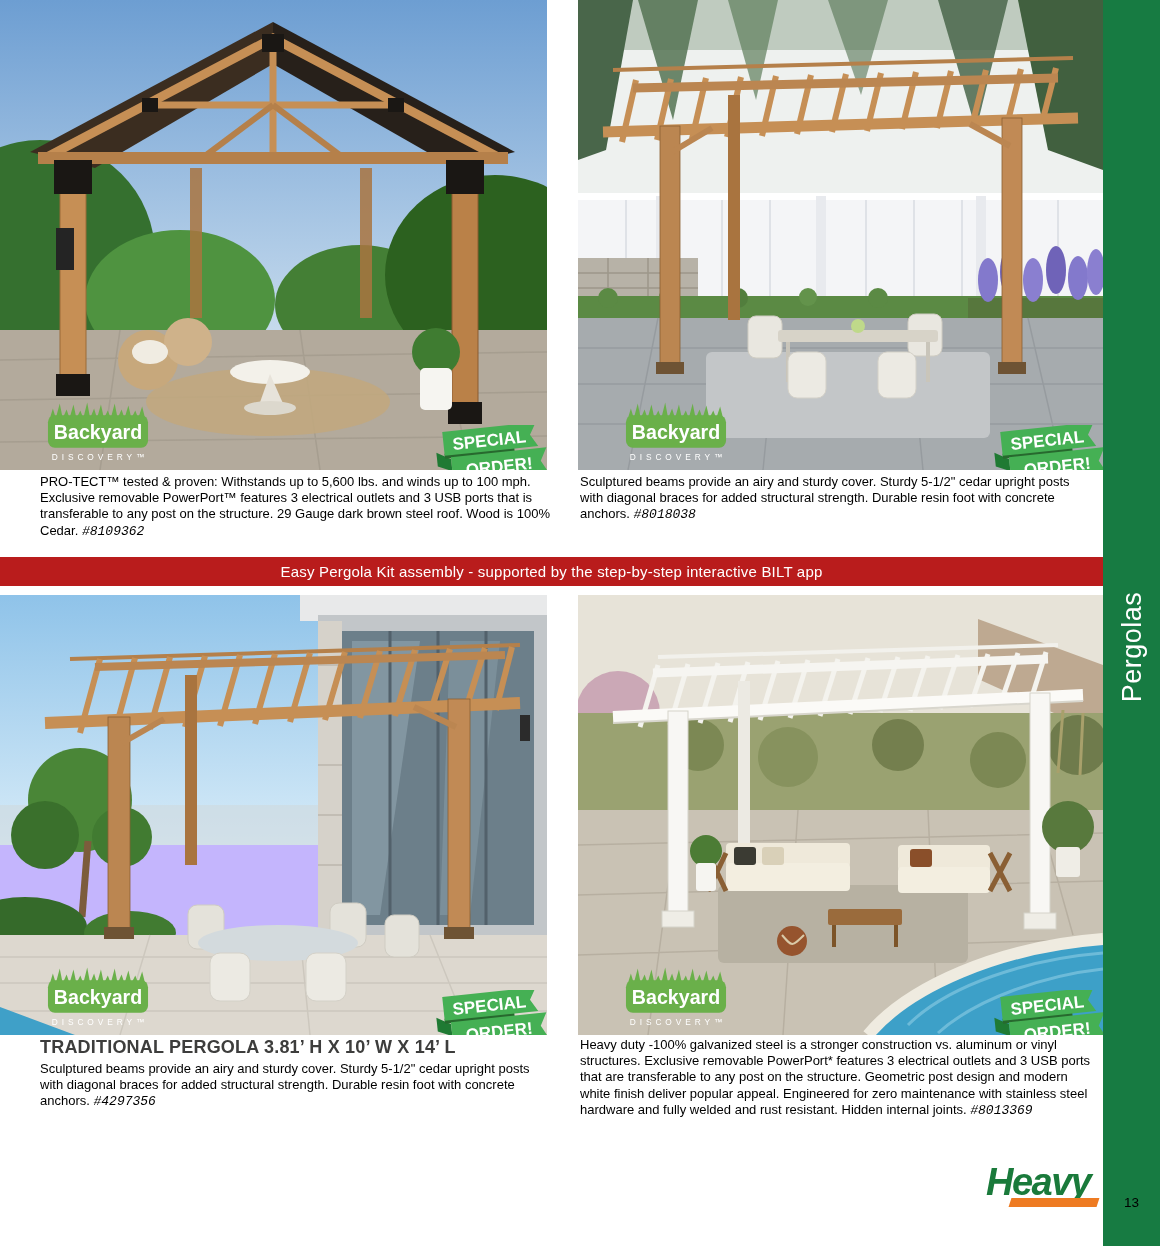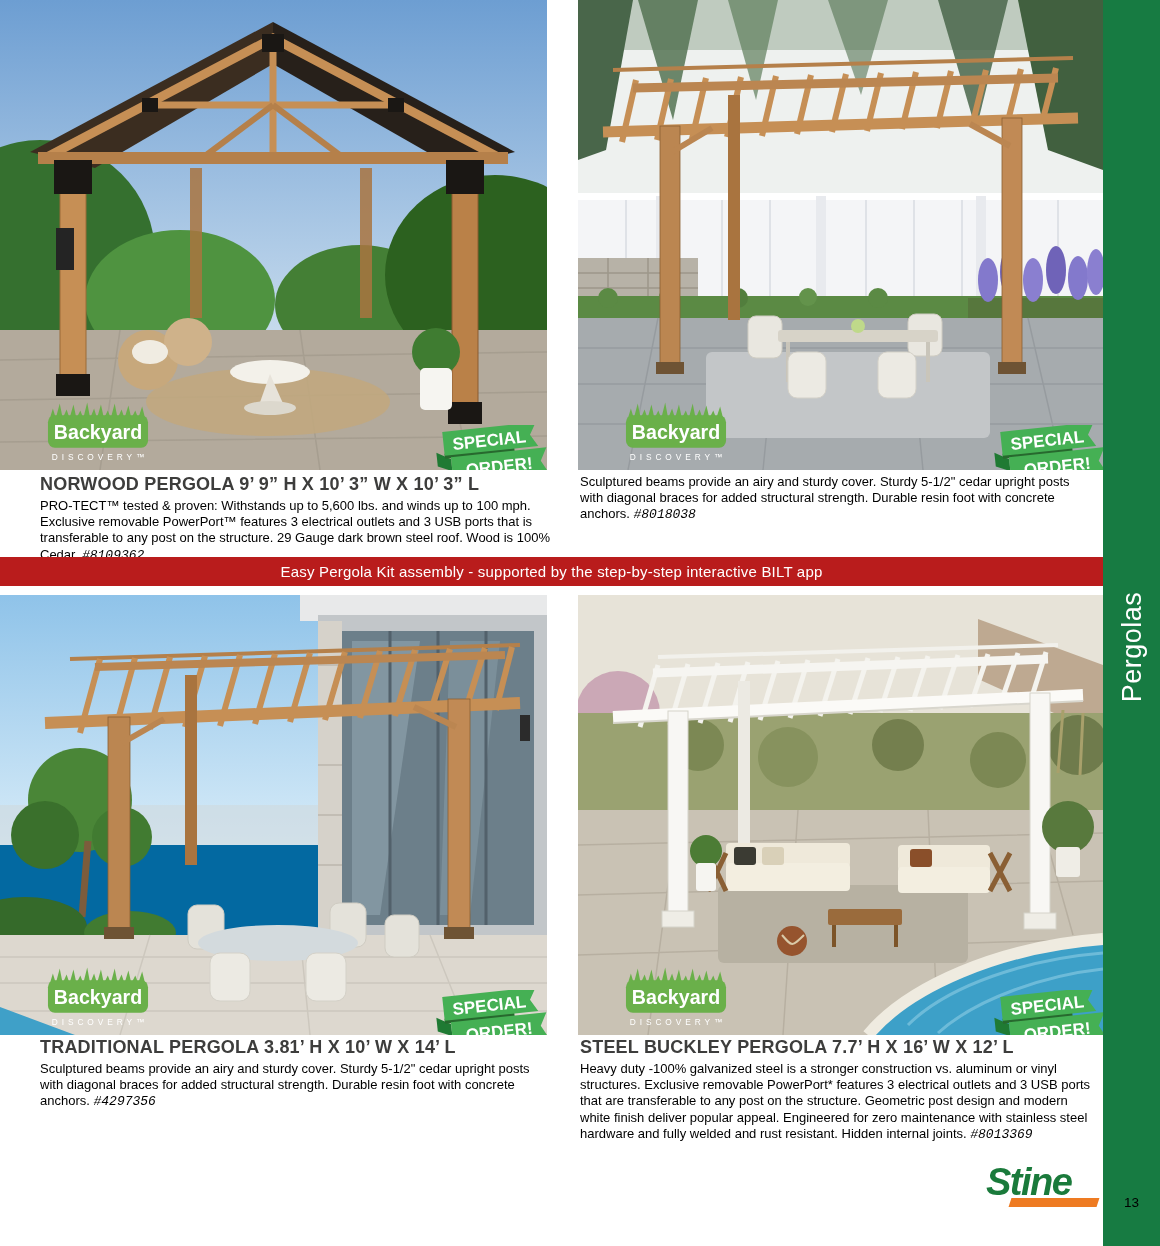--- a/index.html
+++ b/index.html
@@ -6,21 +6,21 @@
   html,body { width:1160px; height:1246px; }
   body {
     position: relative;
     background: #ffffff;
     font-family: "Liberation Sans", sans-serif;
     overflow: hidden;
   }
   .photo {
     position: absolute;
     overflow: hidden;
-    background: #0369a1;
+    background: #c4b5fd;
   }
   .photo svg.scene { position:absolute; left:0; top:0; width:100%; height:100%; display:block; }
   #photo1 { left:0;   top:0;   width:547px; height:470px; }
   #photo2 { left:578px;top:0;   width:525px; height:470px; }
   #photo3 { left:0;   top:595px;width:547px; height:440px; }
   #photo4 { left:578px;top:595px;width:525px; height:440px; }
 
   .vendor-logo {
     position:absolute; left:46px; bottom:4px; width:104px; height:66px;
   }
@@ -372,38 +372,36 @@
       <polygon points="10,24 80,25 80,30 10,29" fill="#27692e"></polygon>
       <polygon points="10,2 104,2 97,14 104,26 10,26" fill="#45b054"></polygon>
       <polygon points="16,28 112,28 105,41 112,54 16,54" fill="#45b054"></polygon>
       <text x="56" y="21" font-size="17" font-weight="bold" fill="#ffffff" text-anchor="middle">SPECIAL</text>
       <text x="63" y="48" font-size="17" font-weight="bold" fill="#ffffff" text-anchor="middle">ORDER!</text>
     </g>
   </svg>
 </div>
 
 <div id="caption1" class="caption">
-  <div class="product-title">NORWOOD PERGOLA 9’ 9” H X 10’ 3” W X 10’ 3” L</div>
   <p class="product-desc"><span>PRO-TECT™ tested &amp; proven: Withstands up to 5,600 lbs. and winds up to 100 mph. Exclusive removable PowerPort™ features 3 electrical outlets and 3 USB ports that is transferable to any post on the structure. 29 Gauge dark brown steel roof. Wood is 100% Cedar.</span> <span class="sku">#8109362</span></p>
 </div>
 <div id="caption2" class="caption">
   <p class="product-desc"><span>Sculptured beams provide an airy and sturdy cover. Sturdy 5-1/2" cedar upright posts with diagonal braces for added structural strength. Durable resin foot with concrete anchors.</span> <span class="sku">#8018038</span></p>
 </div>
 <div id="caption3" class="caption">
   <div class="product-title">TRADITIONAL PERGOLA 3.81’ H X 10’ W X 14’ L</div>
   <p class="product-desc"><span>Sculptured beams provide an airy and sturdy cover. Sturdy 5-1/2" cedar upright posts with diagonal braces for added structural strength. Durable resin foot with concrete anchors.</span> <span class="sku">#4297356</span></p>
 </div>
 <div id="caption4" class="caption">
-  <div class="product-title">STEEL BUCKLEY PERGOLA 7.7’ H X 16’ W X 12’ L</div>
   <p class="product-desc"><span>Heavy duty -100% galvanized steel is a stronger construction vs. aluminum or vinyl structures. Exclusive removable PowerPort* features 3 electrical outlets and 3 USB ports that are transferable to any post on the structure. Geometric post design and modern white finish deliver popular appeal. Engineered for zero maintenance with stainless steel hardware and fully welded and rust resistant. Hidden internal joints.</span> <span class="sku">#8013369</span></p>
 </div>
 
 <div class="banner">Easy Pergola Kit assembly - supported by the step-by-step interactive BILT app</div>
 
 <div class="sidebar">
   <div class="sidebar-label">Pergolas</div>
   <div class="page-number">13</div>
 </div>
 
 <div class="stine-logo">
-  <span class="stine-text">Stine</span>
+  <span class="stine-text">Heavy</span>
   <div class="stine-bar"></div>
 </div>
 
 </body></html>

